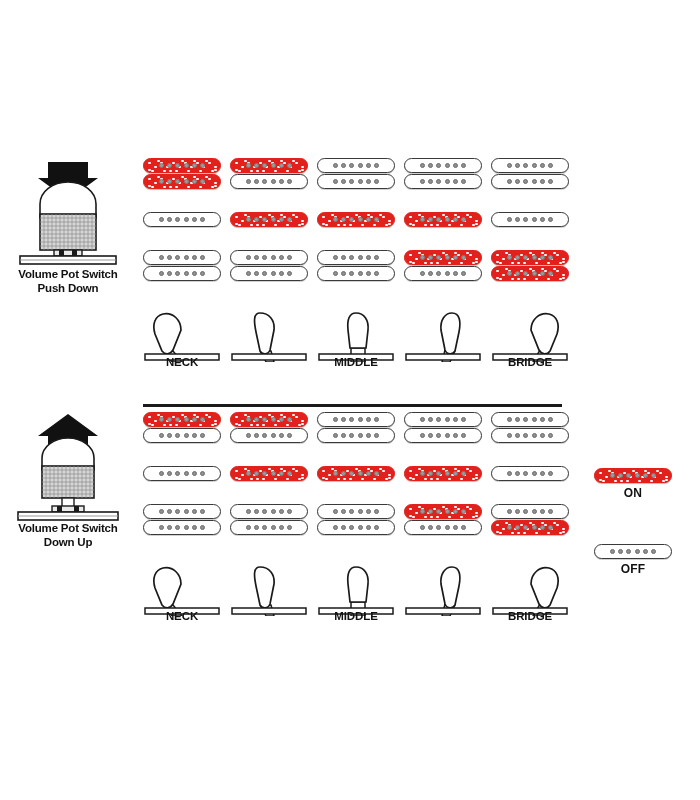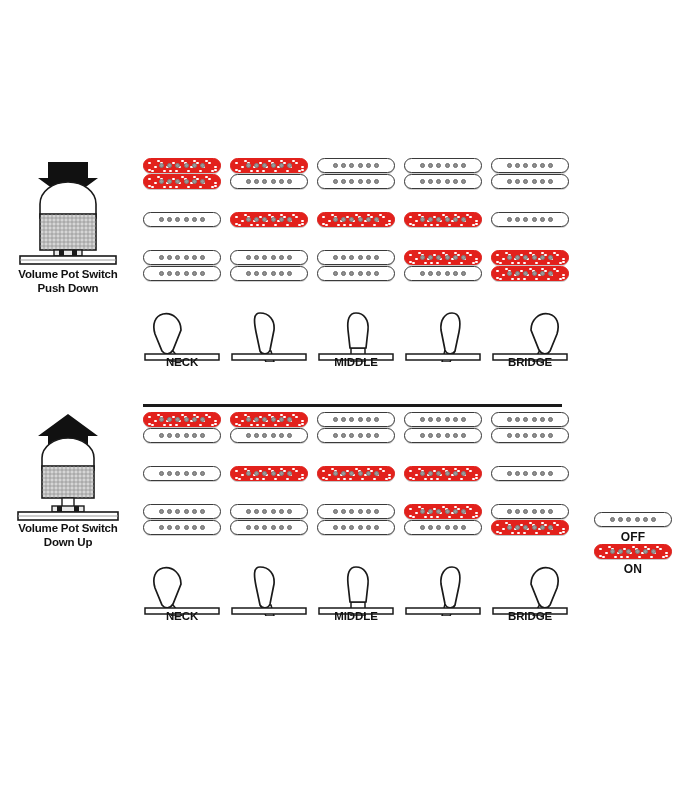--- a/index.html
+++ b/index.html
@@ -1271,35 +1271,20 @@
           </svg><div class="lever-label"></div></div>
         <div class="lever" style="left: 348px;"><svg width="78" height="52" viewBox="0 0 78 52">
             <path d="M49,40 L59,40 L52,52 L42,52 Z" fill="#ffffff" stroke="#1a1a1a" stroke-width="1.5"></path>
             <path d="M58,4 C66,6 69,14 66,24 L59,41 C56,45 51,45 48,40 L40,20 C40,10 48,2 58,4 Z" fill="#ffffff" stroke="#1a1a1a" stroke-width="1.7"></path>
             <rect x="2" y="44" width="74" height="6" fill="#ffffff" stroke="#1a1a1a" stroke-width="1.5"></rect>
           </svg><div class="lever-label">BRIDGE</div></div>
       </div>
   </div>
 
   <div id="legend">
-    <div class="legend-item" id="legend-off">
-      <div class="legend-coil-slot">
-          <div class="coil off">
-            <div class="poles">
-              <div class="pole"></div>
-              <div class="pole"></div>
-              <div class="pole"></div>
-              <div class="pole"></div>
-              <div class="pole"></div>
-              <div class="pole"></div>
-            </div>
-          </div>
-        </div>
-      <div class="legend-label">OFF</div>
-    </div>
     <div class="legend-item" id="legend-on">
       <div class="legend-coil-slot">
           <div class="coil on">
             <div class="speck">
               <i style="left: 4px; top: 2.5px;"></i>
               <i style="left: 10px; top: 6.5px;"></i>
               <i style="left: 16px; top: 2.5px;"></i>
               <i style="left: 22px; top: 6.5px;"></i>
               <i style="left: 28px; top: 2.5px;"></i>
               <i style="left: 34px; top: 6.5px;"></i>
@@ -1328,15 +1313,30 @@
               <div class="pole"></div>
               <div class="pole"></div>
               <div class="pole"></div>
               <div class="pole"></div>
               <div class="pole"></div>
             </div>
           </div>
         </div>
       <div class="legend-label">ON</div>
     </div>
+    <div class="legend-item" id="legend-off">
+      <div class="legend-coil-slot">
+          <div class="coil off">
+            <div class="poles">
+              <div class="pole"></div>
+              <div class="pole"></div>
+              <div class="pole"></div>
+              <div class="pole"></div>
+              <div class="pole"></div>
+              <div class="pole"></div>
+            </div>
+          </div>
+        </div>
+      <div class="legend-label">OFF</div>
+    </div>
   </div>
 
 </div>
 
 </body></html>

